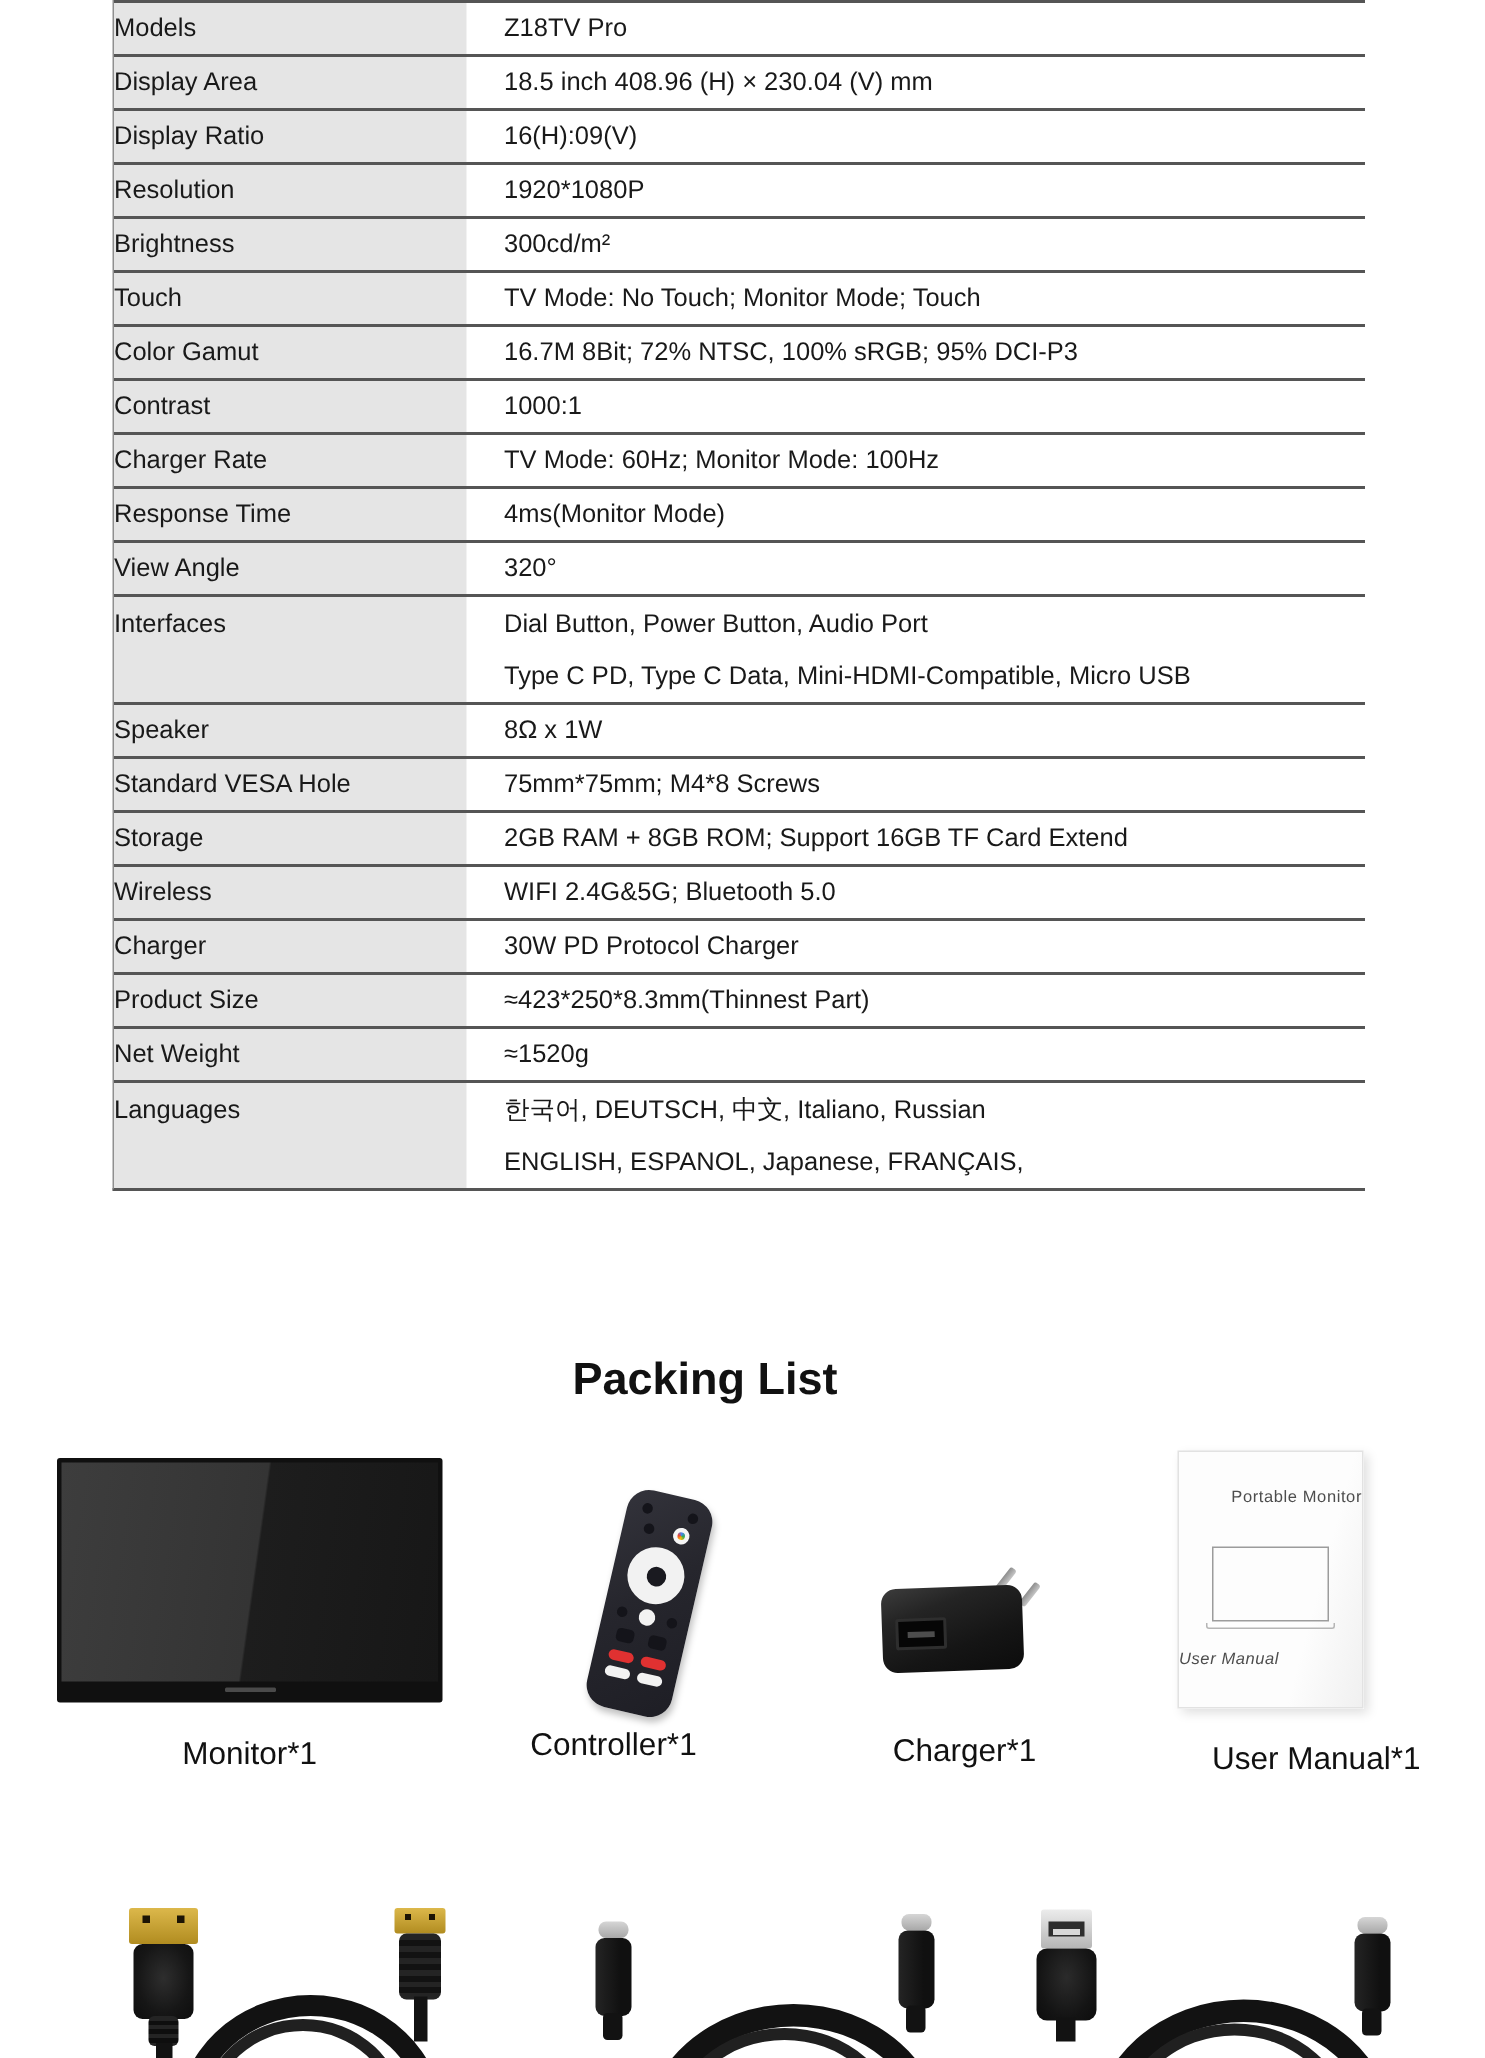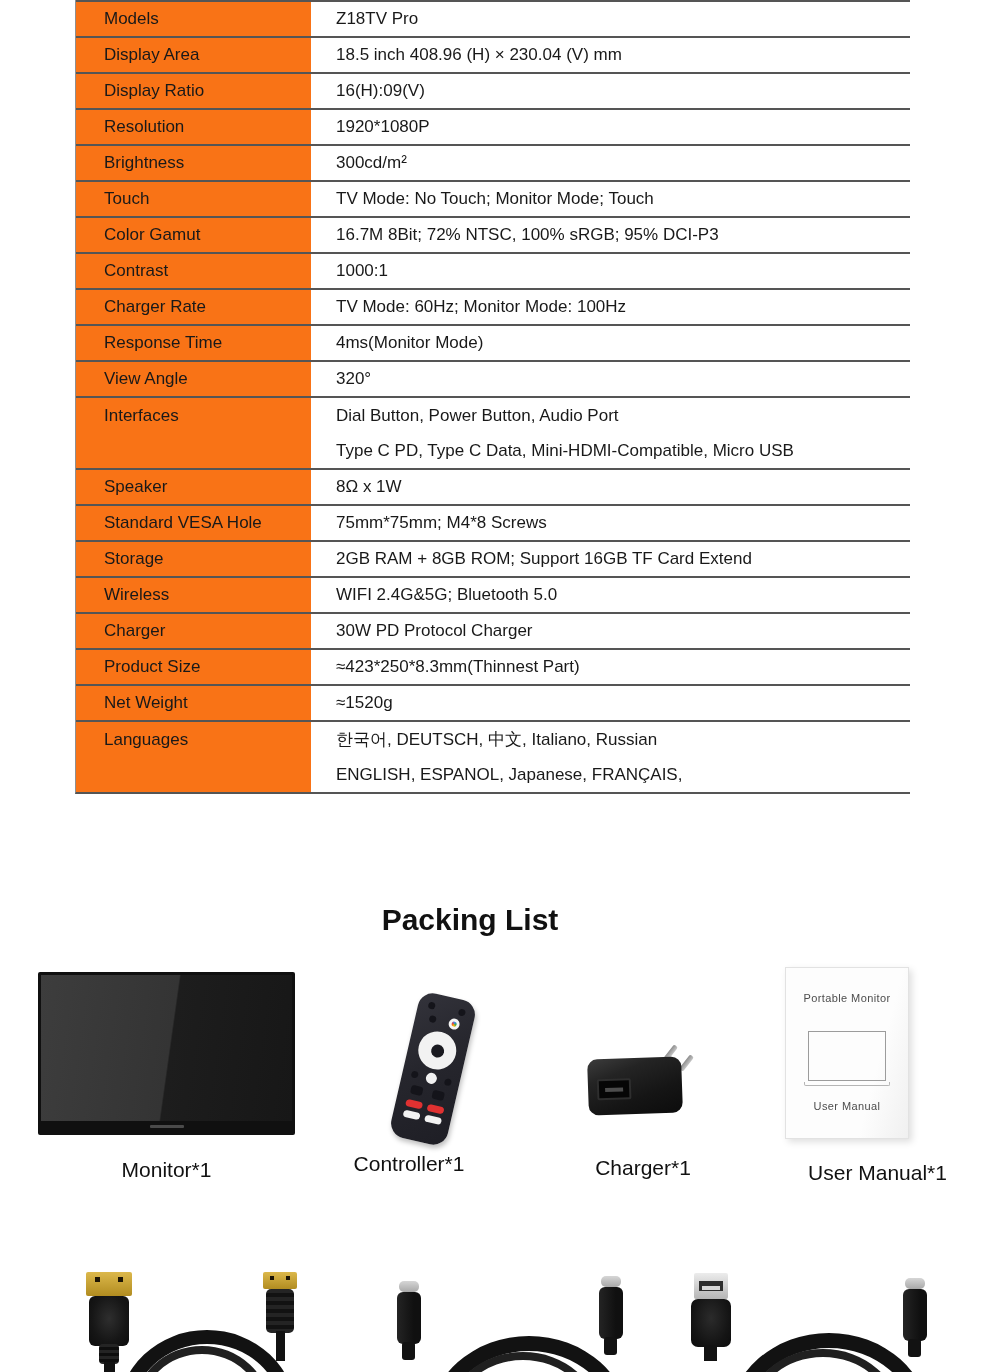--- a/index.html
+++ b/index.html
@@ -10,22 +10,22 @@
   .page{position:absolute;inset:0;}
 
   
   .spec-table{
     position:absolute;left:75px;top:0;width:835px;
     border-bottom:2px solid #555;border-left:1px solid #8f8f8f;
     box-sizing:border-box;
   }
   .spec-row{display:flex;border-top:2px solid #555;}
   .spec-label{
-    width:235px;box-sizing:border-box;background:#f97316;
-    padding-left:28px;font-size:17px;line-height:34px;color:#191919;
+    width:235px;box-sizing:border-box;background:#e5e5e5;
+    padding-left:0;font-size:17px;line-height:34px;color:#191919;
   }
   .spec-row.tall .spec-label{line-height:35px;}
   .spec-value{
     flex:1;box-sizing:border-box;padding-left:25px;
     display:flex;flex-direction:column;justify-content:center;
     font-size:17px;color:#191919;
   }
   .spec-line{line-height:34px;white-space:nowrap;}
   .spec-row.tall .spec-line{line-height:35px;}
 
@@ -92,24 +92,24 @@
   }
   .usb-port-tab{width:18px;height:4px;background:#4d4d4d;}
 
   
   .manual{
     position:absolute;left:785px;top:967px;width:124px;height:172px;
     background:linear-gradient(105deg,#fdfdfd 70%,#f0f0f0 100%);
     border:1px solid #e2e2e2;box-sizing:border-box;
     box-shadow:3px 3px 7px rgba(0,0,0,.13);
   }
-  .manual-top-text{margin-top:24px;text-align:center;font-size:11px;color:#4d4d4d;letter-spacing:.4px;}
+  .manual-top-text{margin-top:24px;text-align:right;font-size:11px;color:#4d4d4d;letter-spacing:.4px;}
   .manual-sketch{width:76px;height:48px;border:1px solid #9c9c9c;margin:27px auto 0;}
   .manual-sketch-base{width:84px;height:3px;border:1px solid #b5b5b5;border-top:none;margin:1px auto 0;border-radius:0 0 2px 2px;}
-  .manual-bottom-text{position:absolute;bottom:26px;left:0;width:100%;text-align:center;font-size:11px;color:#4d4d4d;letter-spacing:.4px;}
+  .manual-bottom-text{position:absolute;bottom:26px;left:0;width:100%;font-size:11px;color:#4d4d4d;letter-spacing:.4px;font-style:italic;}
 
   
   .item-label{position:absolute;font-size:21px;color:#111;text-align:center;}
   .label-monitor{left:38px;top:1158px;width:257px;}
   .label-controller{left:339px;top:1152px;width:140px;}
   .label-charger{left:580px;top:1156px;width:126px;}
   .label-manual{left:790px;top:1161px;width:175px;}
 
   
   .coil{position:absolute;border-radius:50%;border:14px solid #121212;}

